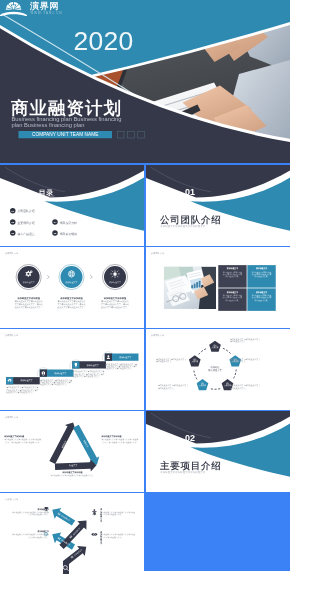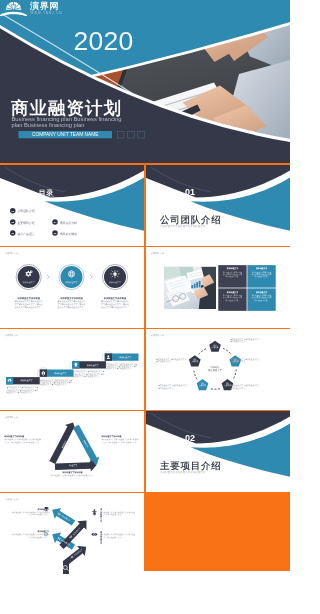--- a/index.html
+++ b/index.html
@@ -1,19 +1,19 @@
 <!DOCTYPE html>
 <html><head>
 <meta charset="utf-8">
 <style>
 html,body{margin:0;padding:0;background:#ffffff;}
 body{width:290px;height:614px;overflow:hidden;
   font-family:"Liberation Sans","DejaVu Sans",sans-serif;
   -webkit-font-smoothing:antialiased;}
-.page{width:290px;height:571px;position:relative;background:#f97316;}
+.page{width:290px;height:571px;position:relative;background:#3b82f6;}
 .slide{position:absolute;overflow:hidden;background:#ffffff;}
 
 .title-inner{width:1160px;height:652px;position:absolute;left:0;top:0;transform:scale(.25);transform-origin:0 0;background:#2e8ab0;}
 
 .h-inner{width:1152px;height:648px;position:absolute;left:0;top:0;transform:scale(.125);transform-origin:0 0;background:#ffffff;}
 .abs{position:absolute;}
 svg{display:block;}
 </style>
 </head>
 <body>

